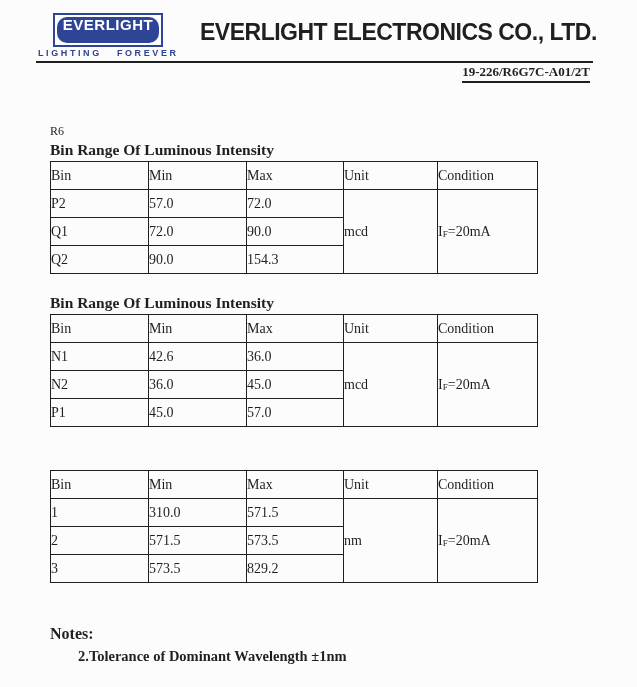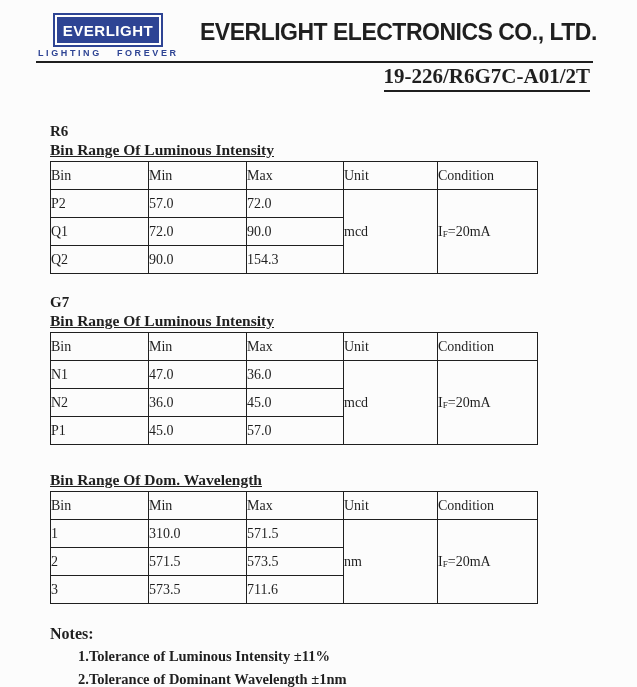--- a/index.html
+++ b/index.html
@@ -17,21 +17,21 @@
   .logo-outer {
     position: absolute; left: 53px; top: 13px;
     width: 102px; height: 26px;
     border: 2px solid var(--logo-blue, #2e4494);
     background: #ffffff;
     padding: 2px;
   }
   .logo-inner {
     width: 100%; height: 100%;
     background: var(--logo-blue, #2e4494);
-    display: flex; align-items: center; justify-content: center;
+    display: flex; align-items: flex-start; justify-content: center; border-radius: 10px;
   }
   .logo-brand {
     font-family: "Liberation Sans", sans-serif;
     font-weight: bold; font-size: 15px; letter-spacing: 0.5px;
     color: #ffffff; line-height: 1;
   }
   .logo-tagline {
     position: absolute; left: 38px; top: 48px;
     font-family: "Liberation Sans", sans-serif;
     font-weight: bold; font-size: 9px;
@@ -45,39 +45,38 @@
     font-weight: bold; font-size: 23px; letter-spacing: -0.5px;
     white-space: nowrap;
   }
   .top-rule {
     position: absolute; left: 36px; top: 61px;
     width: 557px; height: 2px;
     background: var(--ink, #1f1f1f);
   }
   .part-number {
     position: absolute; top: 64px; right: 47px;
-    font-weight: bold; font-size: 21px;
+    font-weight: bold; font-size: 13px;
     border-bottom: 2px solid var(--ink, #1f1f1f);
     padding-bottom: 1px;
     white-space: nowrap;
   }
 
   
   .bin-section { position: absolute; left: 50px; }
   .section-1 { top: 122px; }
   .section-2 { top: 293px; }
   .section-3 { top: 470px; }
   .part-label {
-    font-weight: bold; font-size: 15px; line-height: 18px;
+    font-weight: normal; font-size: 12px; line-height: 18px;
   }
   .table-title {
     font-weight: bold; font-size: 15.5px; line-height: 19px;
     margin-bottom: 2px;
     white-space: nowrap;
-    text-decoration: underline;
   }
   table.bin-table {
     border-collapse: collapse;
     table-layout: fixed;
     width: 487px;
   }
   .bin-table th, .bin-table td {
     border: 1.6px solid var(--ink, #1f1f1f);
     text-align: left; vertical-align: middle;
     font-size: 14px; font-weight: normal;
@@ -147,21 +146,20 @@
         <tr>
           <td>Q2</td>
           <td>90.0</td>
           <td>154.3</td>
         </tr>
       </tbody>
     </table>
   </section>
 
   <section class="bin-section section-2">
-    <div class="part-label">G7</div>
     <div class="table-title">Bin Range Of Luminous Intensity</div>
     <table class="bin-table">
       <colgroup>
           <col style="width:98px">
           <col style="width:98px">
           <col style="width:97px">
           <col style="width:94px">
           <col style="width:100px">
         </colgroup>
       <thead>
@@ -169,41 +167,40 @@
           <th>Bin</th>
           <th>Min</th>
           <th>Max</th>
           <th>Unit</th>
           <th>Condition</th>
         </tr>
       </thead>
       <tbody>
         <tr>
           <td>N1</td>
-          <td>47.0</td>
+          <td>42.6</td>
           <td>36.0</td>
           <td rowspan="3">mcd</td>
           <td rowspan="3"><span>I</span><sub>F</sub><span>=20mA</span></td>
         </tr>
         <tr>
           <td>N2</td>
           <td>36.0</td>
           <td>45.0</td>
         </tr>
         <tr>
           <td>P1</td>
           <td>45.0</td>
           <td>57.0</td>
         </tr>
       </tbody>
     </table>
   </section>
 
   <section class="bin-section section-3">
-    <div class="table-title">Bin Range Of Dom. Wavelength</div>
     <table class="bin-table">
       <colgroup>
           <col style="width:98px">
           <col style="width:98px">
           <col style="width:97px">
           <col style="width:94px">
           <col style="width:100px">
         </colgroup>
       <thead>
         <tr>
@@ -223,25 +220,24 @@
           <td rowspan="3"><span>I</span><sub>F</sub><span>=20mA</span></td>
         </tr>
         <tr>
           <td>2</td>
           <td>571.5</td>
           <td>573.5</td>
         </tr>
         <tr>
           <td>3</td>
           <td>573.5</td>
-          <td>711.6</td>
+          <td>829.2</td>
         </tr>
       </tbody>
     </table>
   </section>
 
   <div class="notes">
     <div class="notes-heading">Notes:</div>
-    <div class="note-item">1.Tolerance of Luminous Intensity ±11%</div>
     <div class="note-item">2.Tolerance of Dominant Wavelength ±1nm</div>
   </div>
 
 </div>
 
 </body></html>

